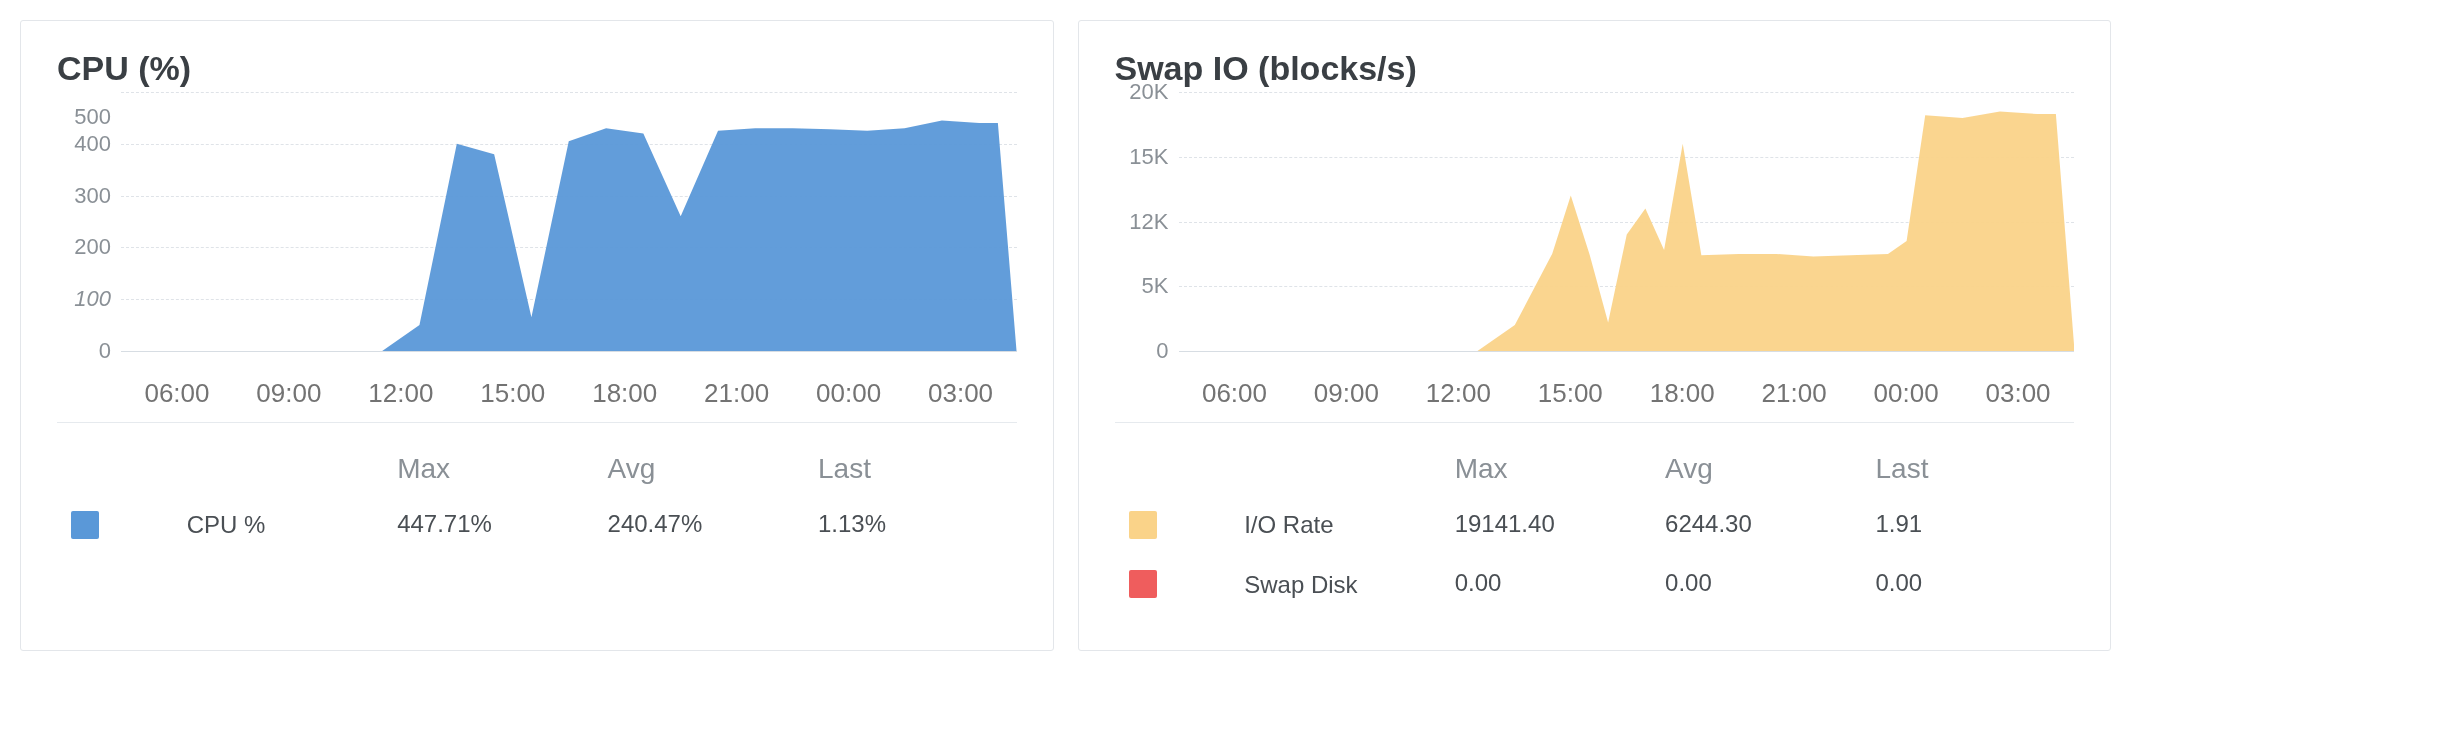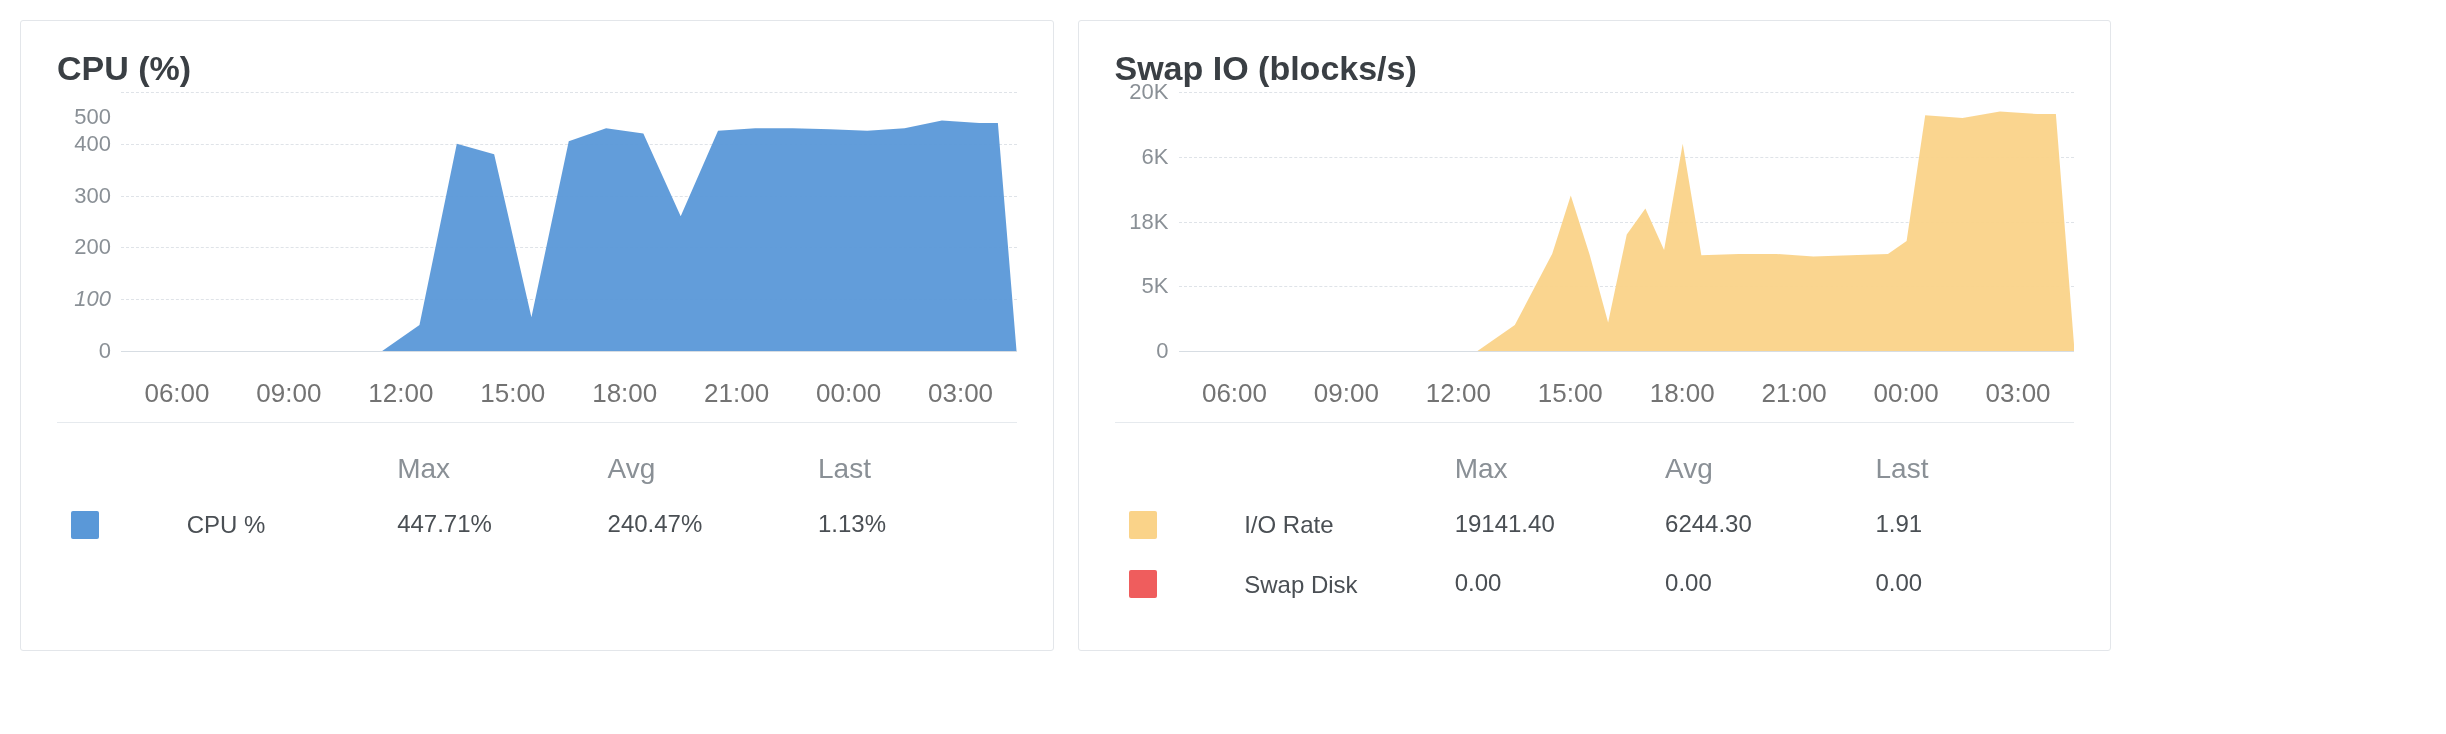--- a/index.html
+++ b/index.html
@@ -162,23 +162,23 @@
 
   <div class="panel">
     <h2 class="panel-title">Swap IO (blocks/s)</h2>
 
     <div class="chart-wrap">
       <div class="plot-area" id="plot-1">
           <div class="ytick" style="top: 100%;">0</div>
           <div class="ygrid" style="top: 75%;"></div>
           <div class="ytick" style="top: 75%;">5K</div>
           <div class="ygrid" style="top: 50%;"></div>
-          <div class="ytick" style="top: 50%;">18K</div>
+          <div class="ytick" style="top: 50%;">12K</div>
           <div class="ygrid" style="top: 25%;"></div>
-          <div class="ytick" style="top: 25%;">6K</div>
+          <div class="ytick" style="top: 25%;">15K</div>
           <div class="ygrid" style="top: 0%;"></div>
           <div class="ytick" style="top: 0%;">20K</div>
           <svg class="area-path" viewBox="0 0 1000 1000" preserveAspectRatio="none">
             <path d="M0.0 1000.0 L208.3 1000.0 L250.0 1000.0 L291.7 1000.0 L333.3 1000.0 L375.0 900.0 L416.7 625.0 L437.5 400.0 L458.3 625.0 L479.2 890.0 L500.0 550.0 L520.8 450.0 L541.7 610.0 L562.5 200.0 L583.3 630.0 L625.0 625.0 L666.7 625.0 L708.3 635.0 L750.0 630.0 L791.7 625.0 L812.5 575.0 L833.3 90.0 L875.0 100.0 L916.7 75.0 L958.3 85.0 L979.2 85.0 L1000.0 999.9 L1000.0 1000 L0.0 1000 Z" fill="#fad389" fill-opacity="0.95" stroke="#fad389" stroke-width="0"></path>
             <path d="M0.0 1000.0 L1000.0 1000.0 L1000.0 1000 L0.0 1000 Z" fill="#ef5d5d" fill-opacity="0.95" stroke="#ef5d5d" stroke-width="0"></path>
           </svg>
         </div>
       <div class="xticks" id="xticks-1">
           <div class="xtick" style="left: 6.25%;">06:00</div>
           <div class="xtick" style="left: 18.75%;">09:00</div>

